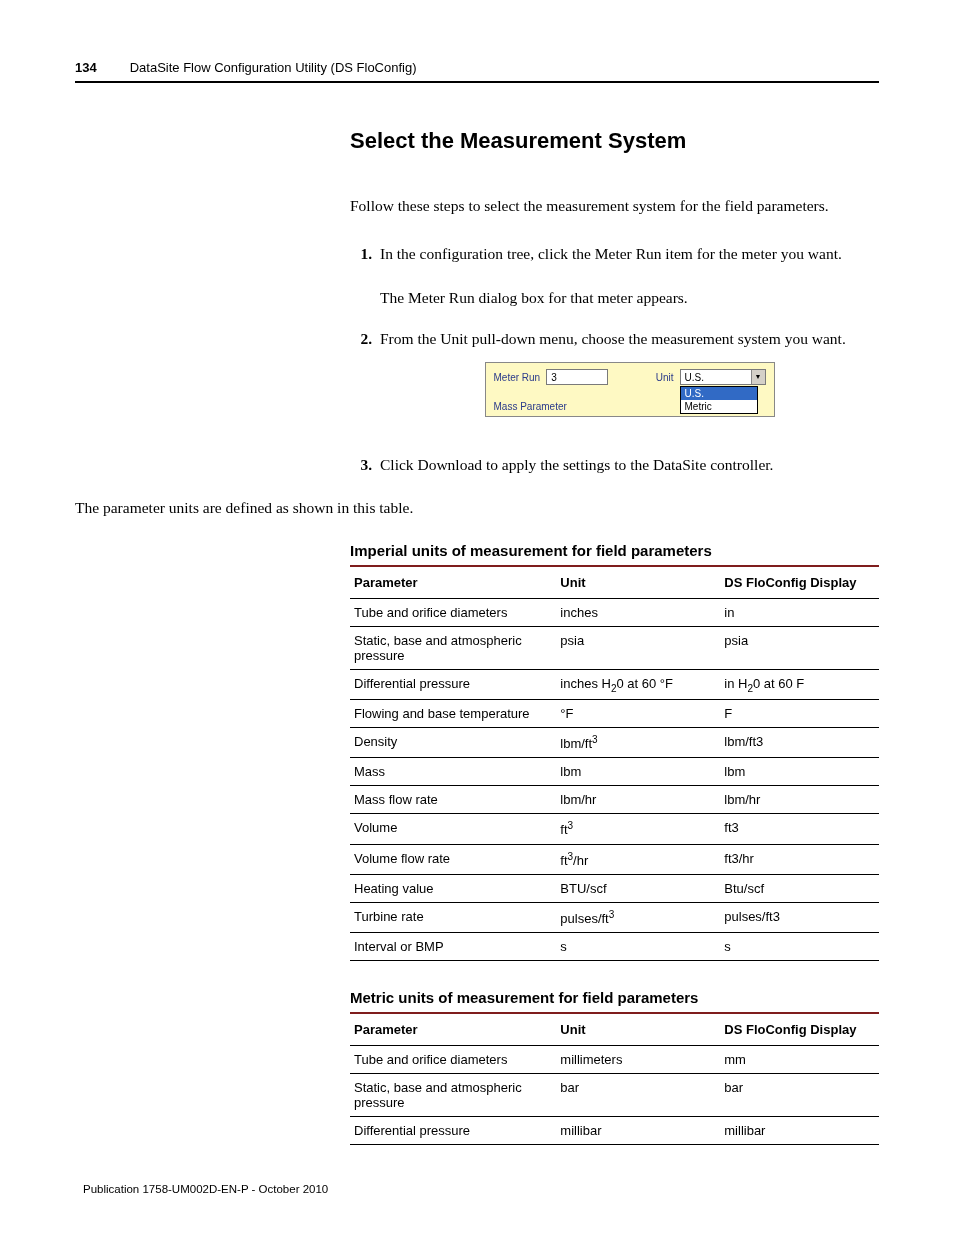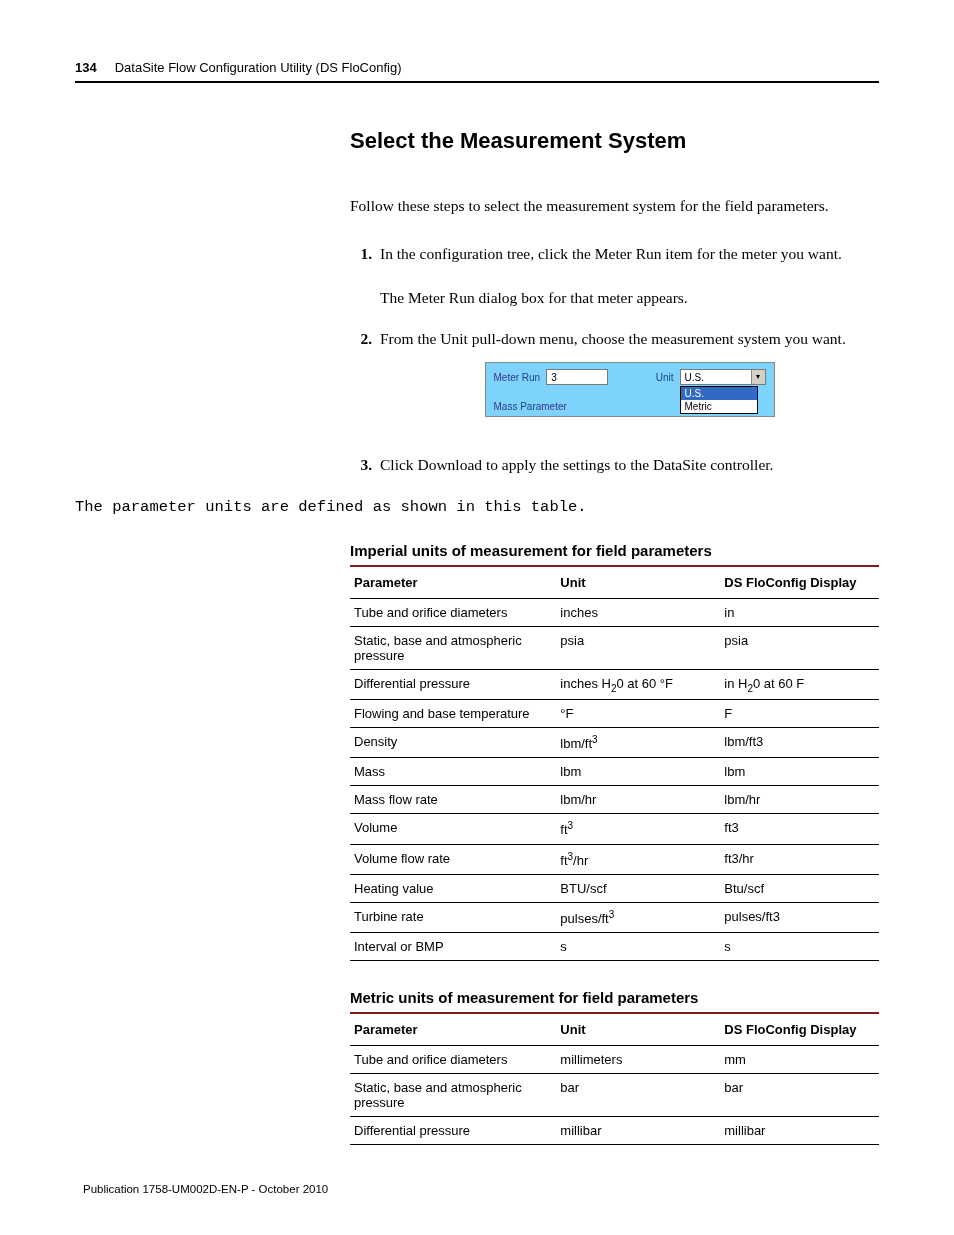--- a/index.html
+++ b/index.html
@@ -13,21 +13,21 @@
     font-size: 15px;
   }
   .page {
     padding: 60px 75px 40px 75px;
     height: 100%;
     position: relative;
   }
   .header-row {
     display: flex;
     align-items: baseline;
-    gap: 18px;
+    gap: 33px;
     font-family: Arial, Helvetica, sans-serif;
     font-size: 13px;
     padding-bottom: 6px;
     border-bottom: 2px solid #000;
     margin-bottom: 45px;
   }
   .page-num {
     font-weight: bold;
   }
   .header-title {
@@ -72,21 +72,21 @@
   }
   .step-sub {
     margin-top: 20px;
   }
   .screenshot {
     border: 1px solid #888;
     width: 290px;
     margin: 12px auto 18px auto;
     font-family: Tahoma, Arial, sans-serif;
     font-size: 10px;
-    background: #7dd3fc;
+    background: #fef9c3;
     padding: 6px 8px 4px 8px;
   }
   .sshot-row1 {
     display: flex;
     align-items: center;
     gap: 6px;
     margin-bottom: 12px;
   }
   .sshot-label { color: #2a3a8a; font-size: 10px; }
   .sshot-input {
@@ -122,21 +122,21 @@
     font-size: 10px;
     color: #333;
     position: relative;
   }
   .sshot-fs-label {
     color: #2a3a8a;
     position: relative;
     top: 2px;
   }
   .after-steps {
-    font-family: Liberation Mono, monospace;
+    font-family: Liberation Serif, serif;
     font-size: 15.5px;
     line-height: 1.5;
     margin: 20px 0 22px 0;
   }
   .table-caption {
     font-family: Arial, Helvetica, sans-serif;
     font-weight: bold;
     font-size: 15px;
     margin-bottom: 6px;
   }

